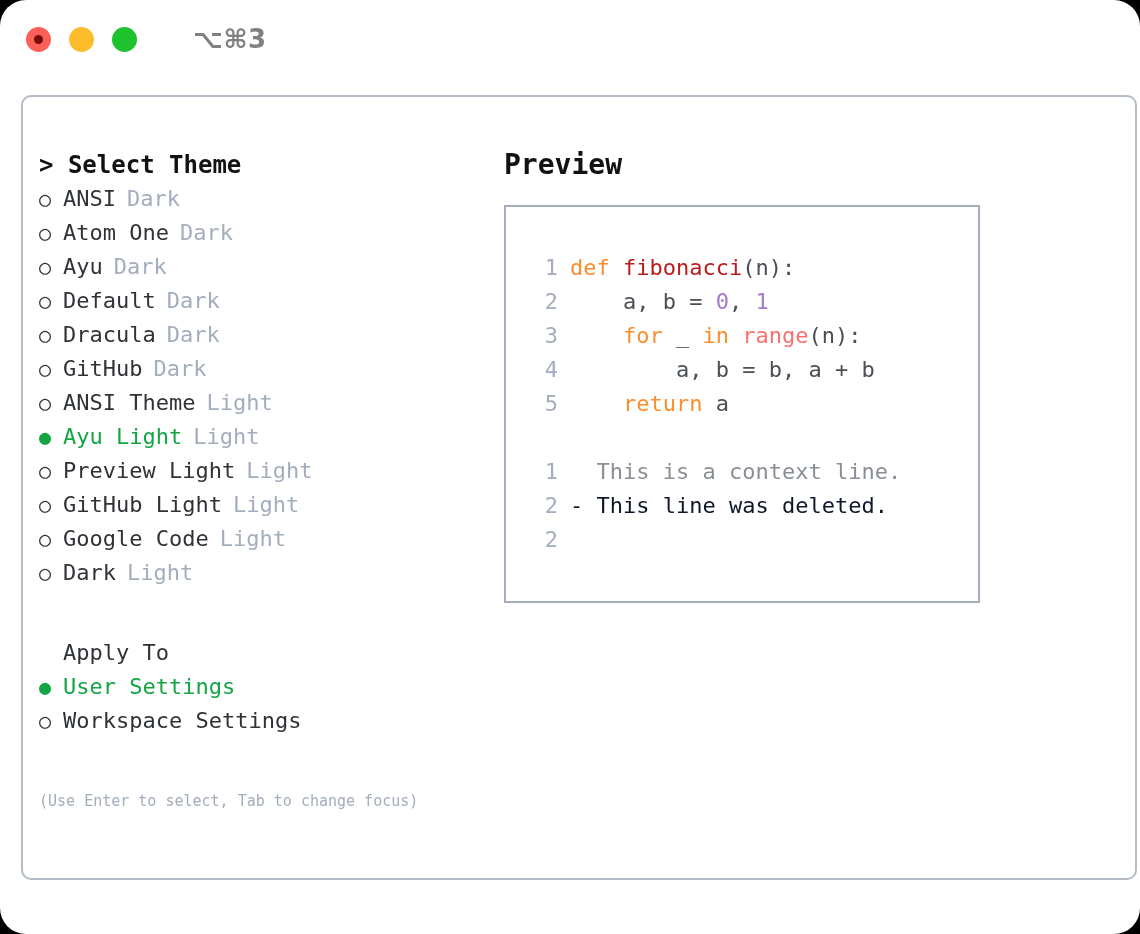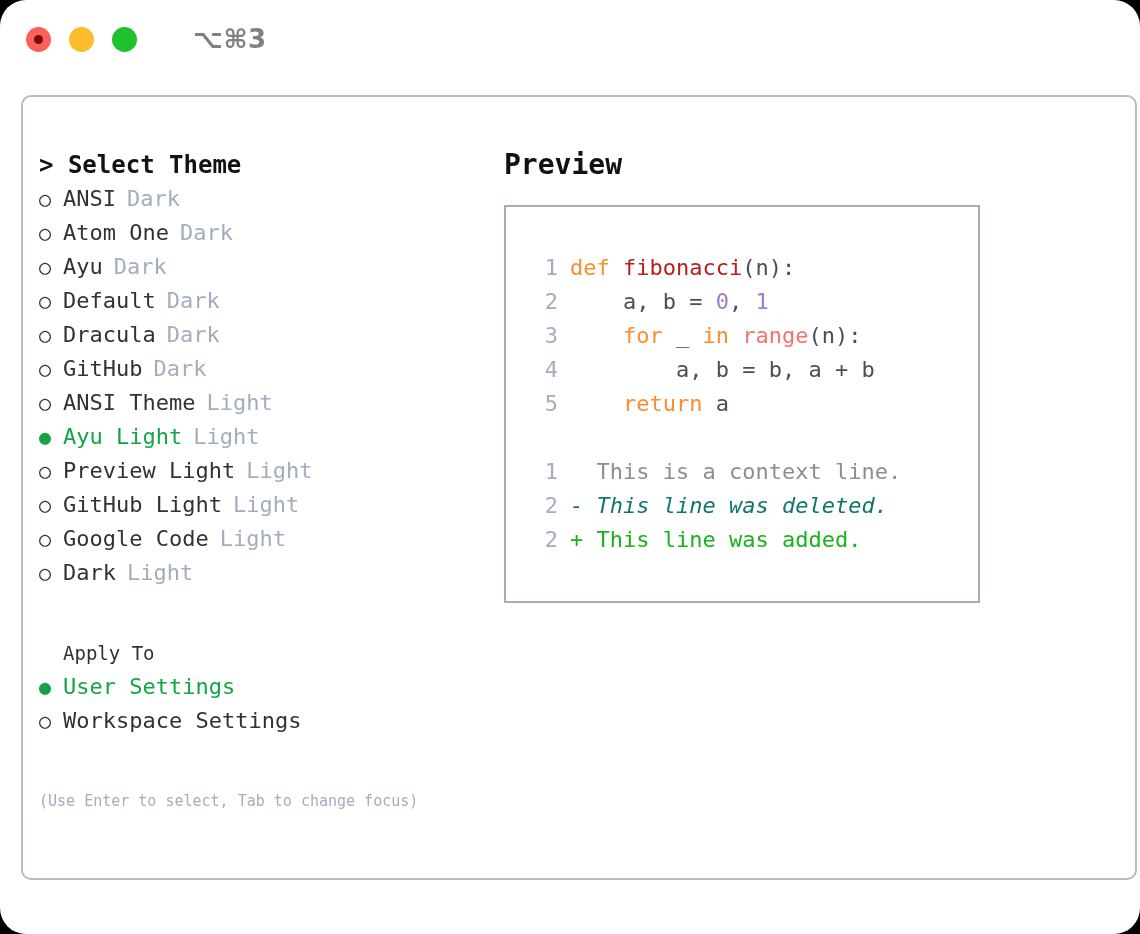--- a/index.html
+++ b/index.html
@@ -131,21 +131,21 @@
   }
   .opt .opt-label { color: #2f3337; }
   .opt .opt-tag {
     color: #a3adbd;
     margin-left: 11px;
   }
   .opt.selected .marker,
   .opt.selected .opt-label { color: #13a544; }
 
   .subheading {
-    font-size: 19px;
+    font-size: 22px;
     line-height: 34px;
     color: #2f3337;
     white-space: pre;
     padding-left: 24px;
   }
 
   .spacer-block { height: 46px; }
 
   .hint {
     margin-top: 46px;
@@ -193,21 +193,21 @@
 
   .tok-kw   { color: #fa8d2e; }
   .tok-fn   { color: #b91c1c; }
   .tok-num  { color: #a37acc; }
   .tok-call { color: #f87171; }
   .tok-plain{ color: #4a4f55; }
 
   .blank-line { height: 34px; }
 
   .diff-context { color: #8a8f96; }
-  .diff-del     { color: #0f766e; font-style: italic; }
+  .diff-del     { color: #0f172a; }
   .diff-add     { color: #17b317; }
 </style>
 </head>
 <body>
 
 <div class="window">
 
   <div class="titlebar">
     <div class="lights">
       <span class="light light-close"></span>
@@ -260,20 +260,20 @@
               <div class="code-line"><span class="gutter">1</span><span class="code-text"><span class="tok-kw">def </span><span class="tok-fn">fibonacci</span><span class="tok-plain">(n):</span></span></div>
               <div class="code-line"><span class="gutter">2</span><span class="code-text"><span class="tok-plain">    a, b = </span><span class="tok-num">0</span><span class="tok-plain">, </span><span class="tok-num">1</span></span></div>
               <div class="code-line"><span class="gutter">3</span><span class="code-text"><span class="tok-plain">    </span><span class="tok-kw">for</span><span class="tok-plain"> _ </span><span class="tok-kw">in</span><span class="tok-plain"> </span><span class="tok-call">range</span><span class="tok-plain">(n):</span></span></div>
               <div class="code-line"><span class="gutter">4</span><span class="code-text"><span class="tok-plain">        a, b = b, a + b</span></span></div>
               <div class="code-line"><span class="gutter">5</span><span class="code-text"><span class="tok-plain">    </span><span class="tok-kw">return</span><span class="tok-plain"> a</span></span></div>
             </div>
           <div class="blank-line"></div>
           <div id="diff-block">
               <div class="code-line"><span class="gutter">1</span><span class="code-text diff-context">  This is a context line.</span></div>
               <div class="code-line"><span class="gutter">2</span><span class="code-text diff-del">- This line was deleted.</span></div>
-              <div class="code-line"><span class="gutter">2</span><span class="code-text diff-add">+ This line was added.</span></div>
+              <div class="code-line"><span class="gutter">2</span></div>
             </div>
         </div>
       </div>
 
     </div>
   </div>
 </div>
 
 </body></html>

